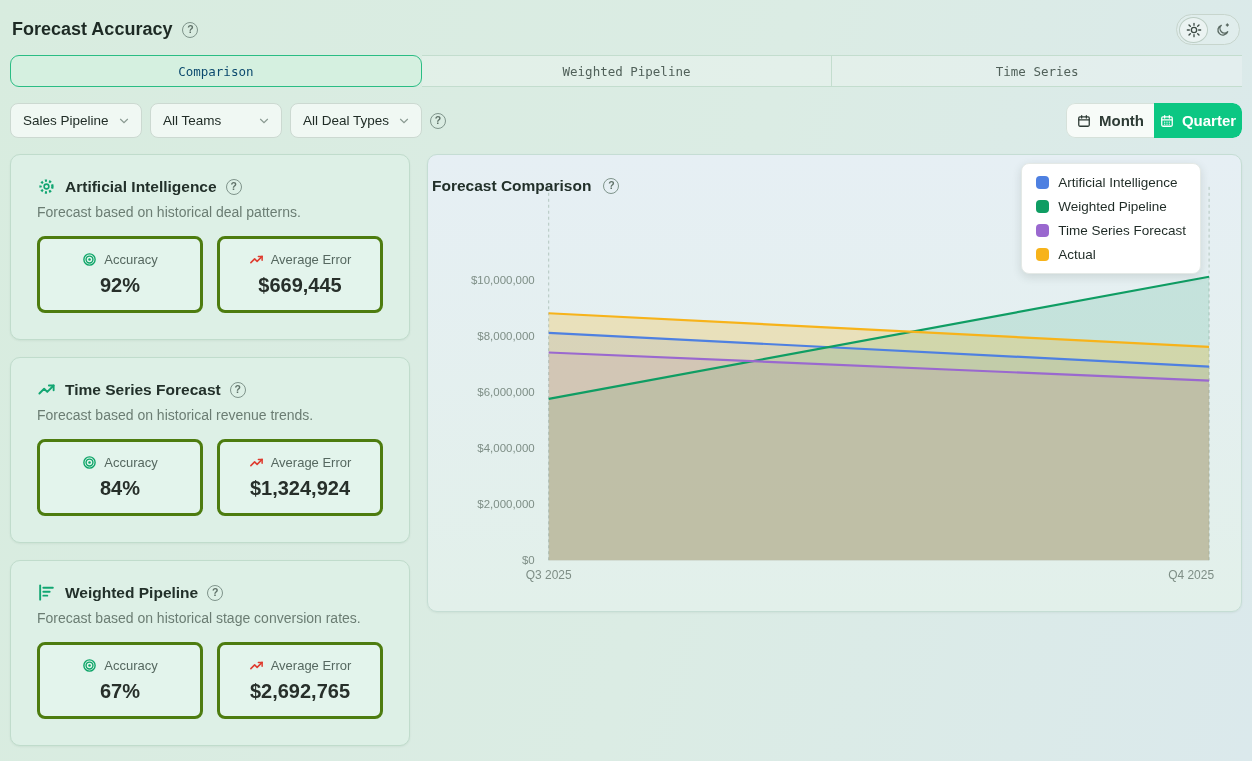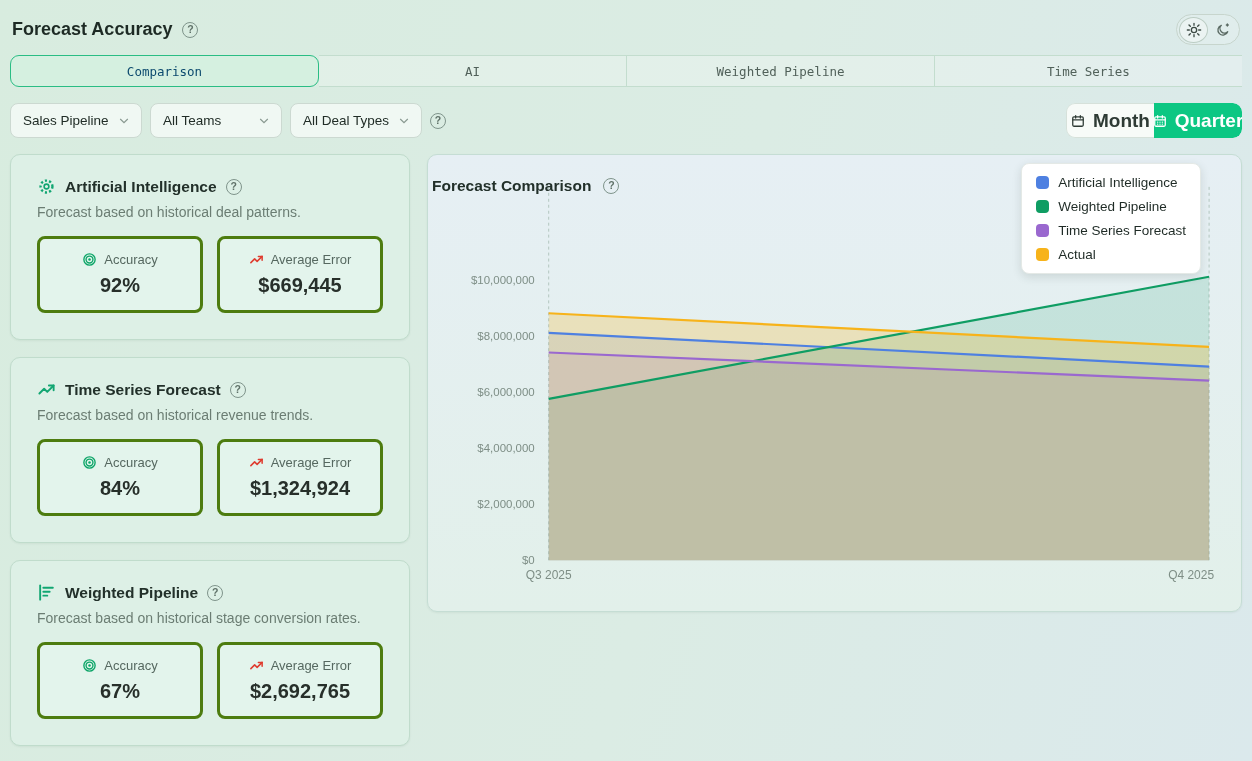--- a/index.html
+++ b/index.html
@@ -42,21 +42,21 @@
   
   .filterrow { display:flex; align-items:center; justify-content:space-between; margin-bottom:16px; }
   .filters { display:flex; align-items:center; gap:8px; }
   .select {
     width:132px; height:35px; background:#f0f8f3; border:1px solid #ccd9d1; border-radius:8px;
     display:flex; align-items:center; justify-content:space-between; padding:0 10px 0 12px;
     font-size:13.5px; color:#212d27; cursor:pointer;
   }
   .chev { width:14px; height:14px; color:#8a9a92; }
   .period { display:flex; height:35px; border-radius:9px; overflow:hidden; }
-  .period-btn { display:flex; align-items:center; justify-content:center; gap:8px; width:88px; font-size:19px; font-weight:bold; cursor:pointer; }
+  .period-btn { display:flex; align-items:center; justify-content:center; gap:8px; width:88px; font-size:15px; font-weight:bold; cursor:pointer; }
   .period-btn.month { background:#f7fbf8; border:1px solid #d6e1da; border-right:none; border-radius:9px 0 0 9px; color:#2e3b35; }
   .period-btn.quarter { background:#0cc783; color:#ffffff; border-radius:0 9px 9px 0; }
   .ico { display:inline-flex; flex:0 0 auto; }
   
   .main { display:grid; grid-template-columns:400px 1fr; gap:17px; align-items:start; }
   .leftcol { display:flex; flex-direction:column; gap:17px; }
   .card {
     background:#ddf0e6; border:1px solid #c0dccc; border-radius:10px;
     padding:22px 26px; height:186px; box-shadow:0 1px 2px rgba(60,90,75,.08);
   }
@@ -113,23 +113,20 @@
             <path d="M18.5 3v3M17 4.5h3"></path>
           </svg>
       </span>
     </span>
   </div>
 </div>
 
 <div class="tabs">
   <div class="tab active">
       <span>Comparison</span>
-    </div>
-  <div class="tab">
-      <span>AI</span>
     </div>
   <div class="tab">
       <span>Weighted Pipeline</span>
     </div>
   <div class="tab">
       <span>Time Series</span>
     </div>
 </div>
 
 <div class="filterrow">

